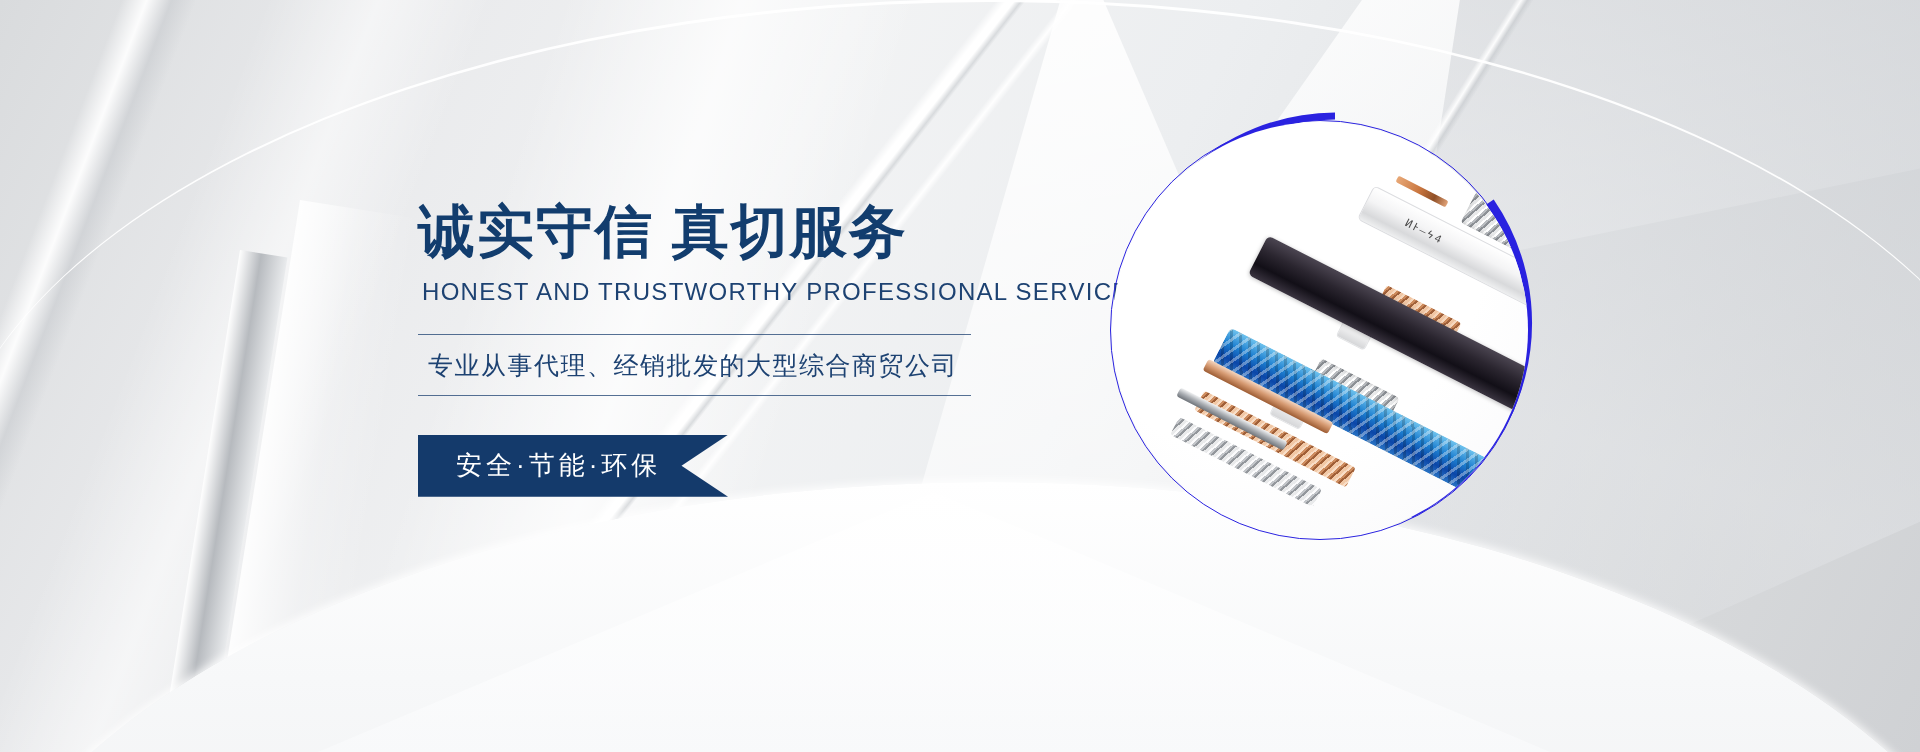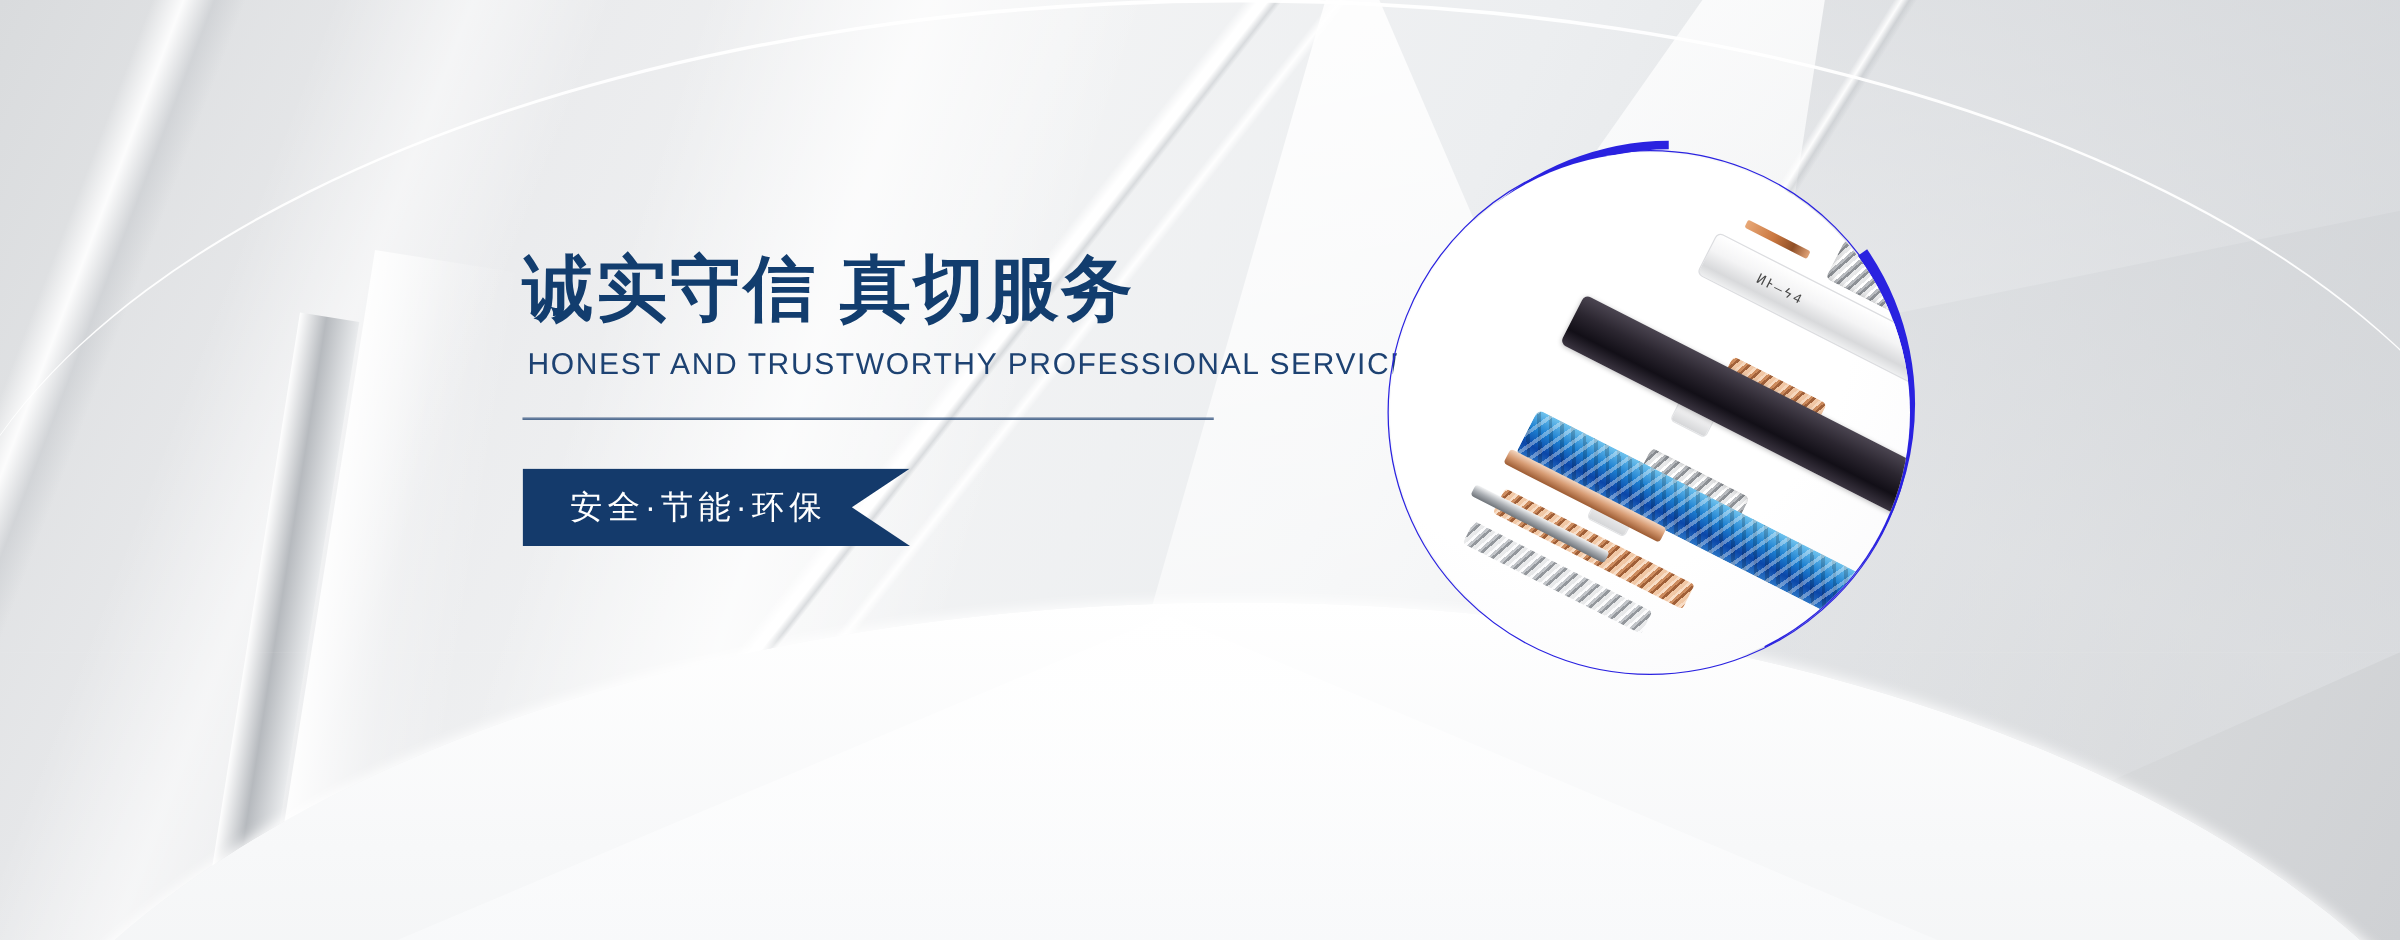--- a/index.html
+++ b/index.html
@@ -259,20 +259,21 @@
     <div class="pillarGlow"></div>
     <div class="floor"></div>
     <div class="floorLine"></div>
     <div class="floorWedge"></div>
   </div>
 
   <div class="content">
     <h1 class="title">诚实守信 真切服务</h1>
     <div class="subtitle-en">HONEST AND TRUSTWORTHY PROFESSIONAL SERVICES</div>
     <div class="rule"></div>
+    <div class="subtitle-cn">专业从事代理、经销批发的大型综合商贸公司</div>
     <div class="rule" style="margin-top:0;"></div>
 
     <div class="badge-wrap">
       <div class="badge-ribbon"></div>
       <div class="badge-text">安全·节能·环保</div>
     </div>
   </div>
 
   <div class="medallion">
 

